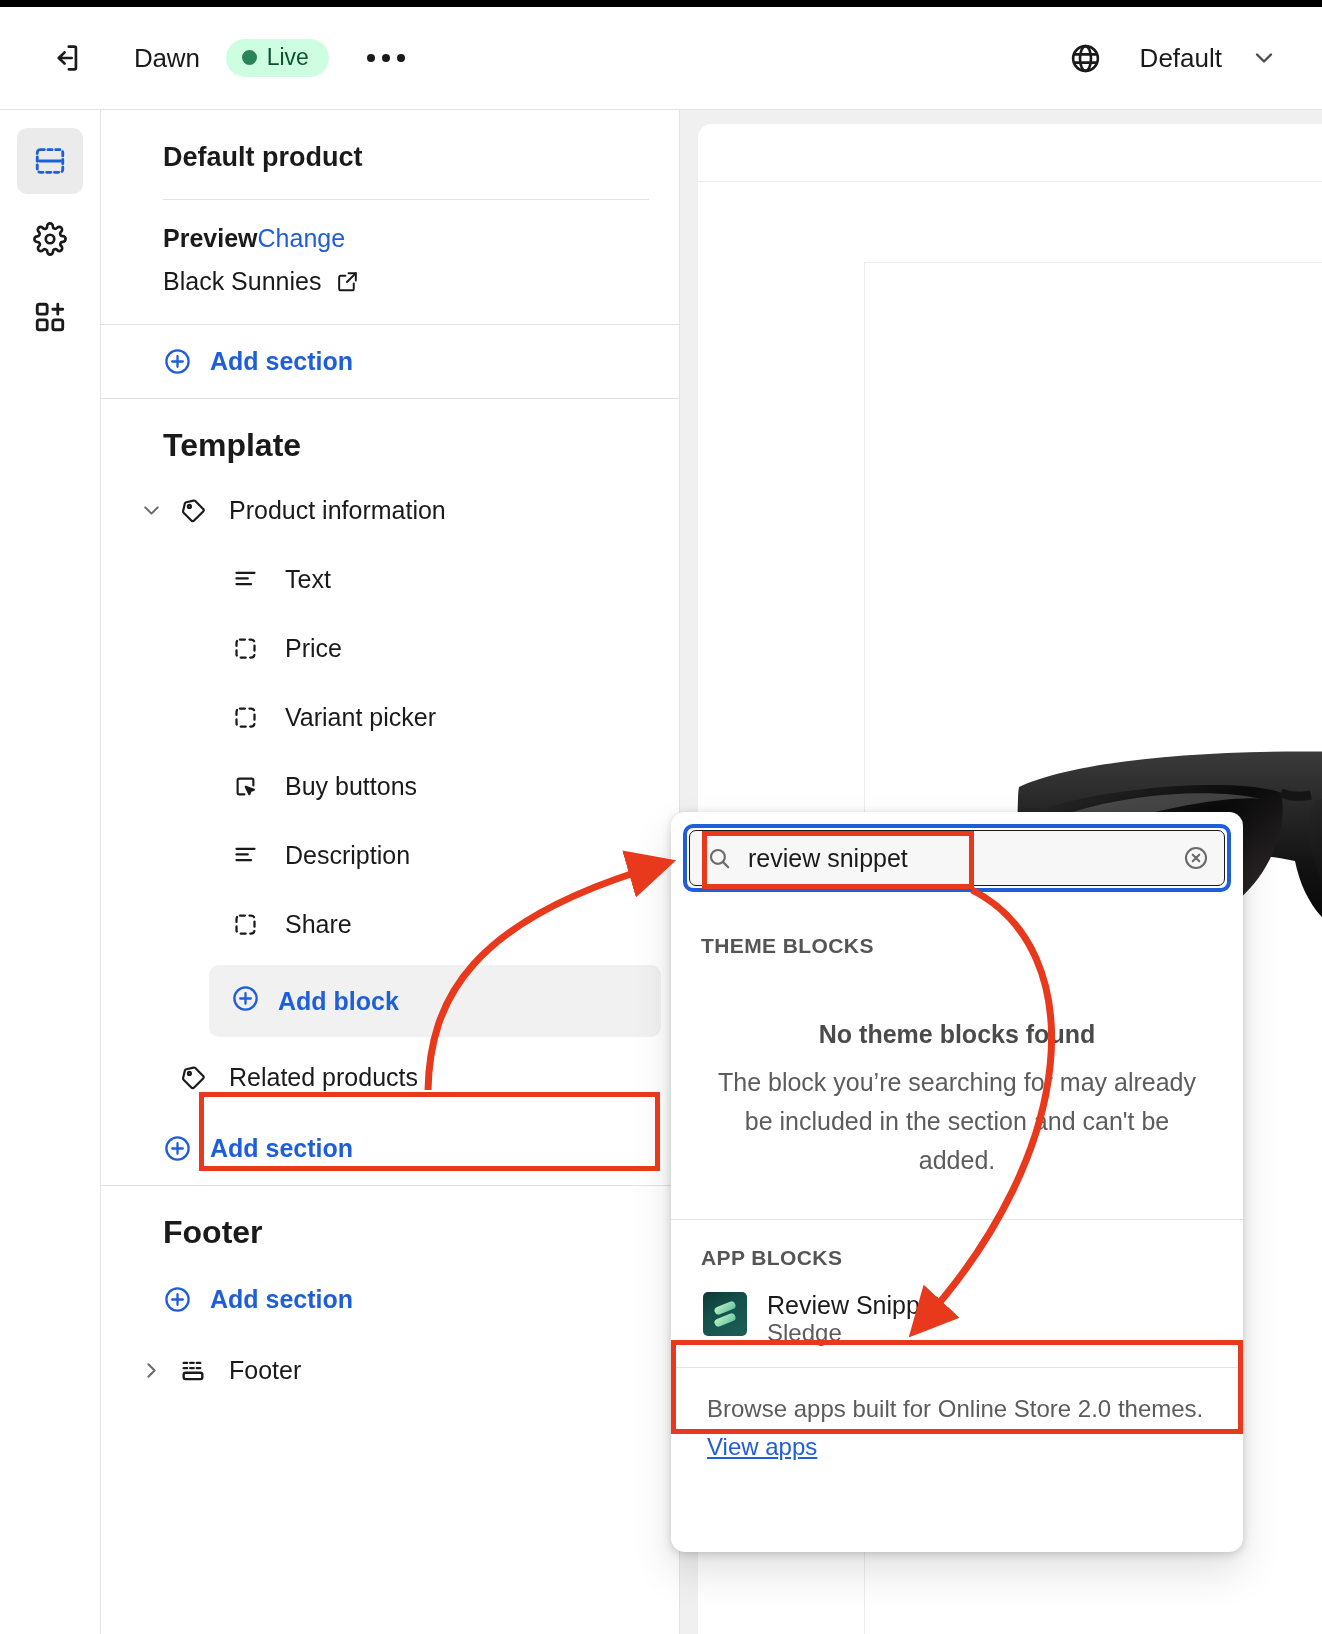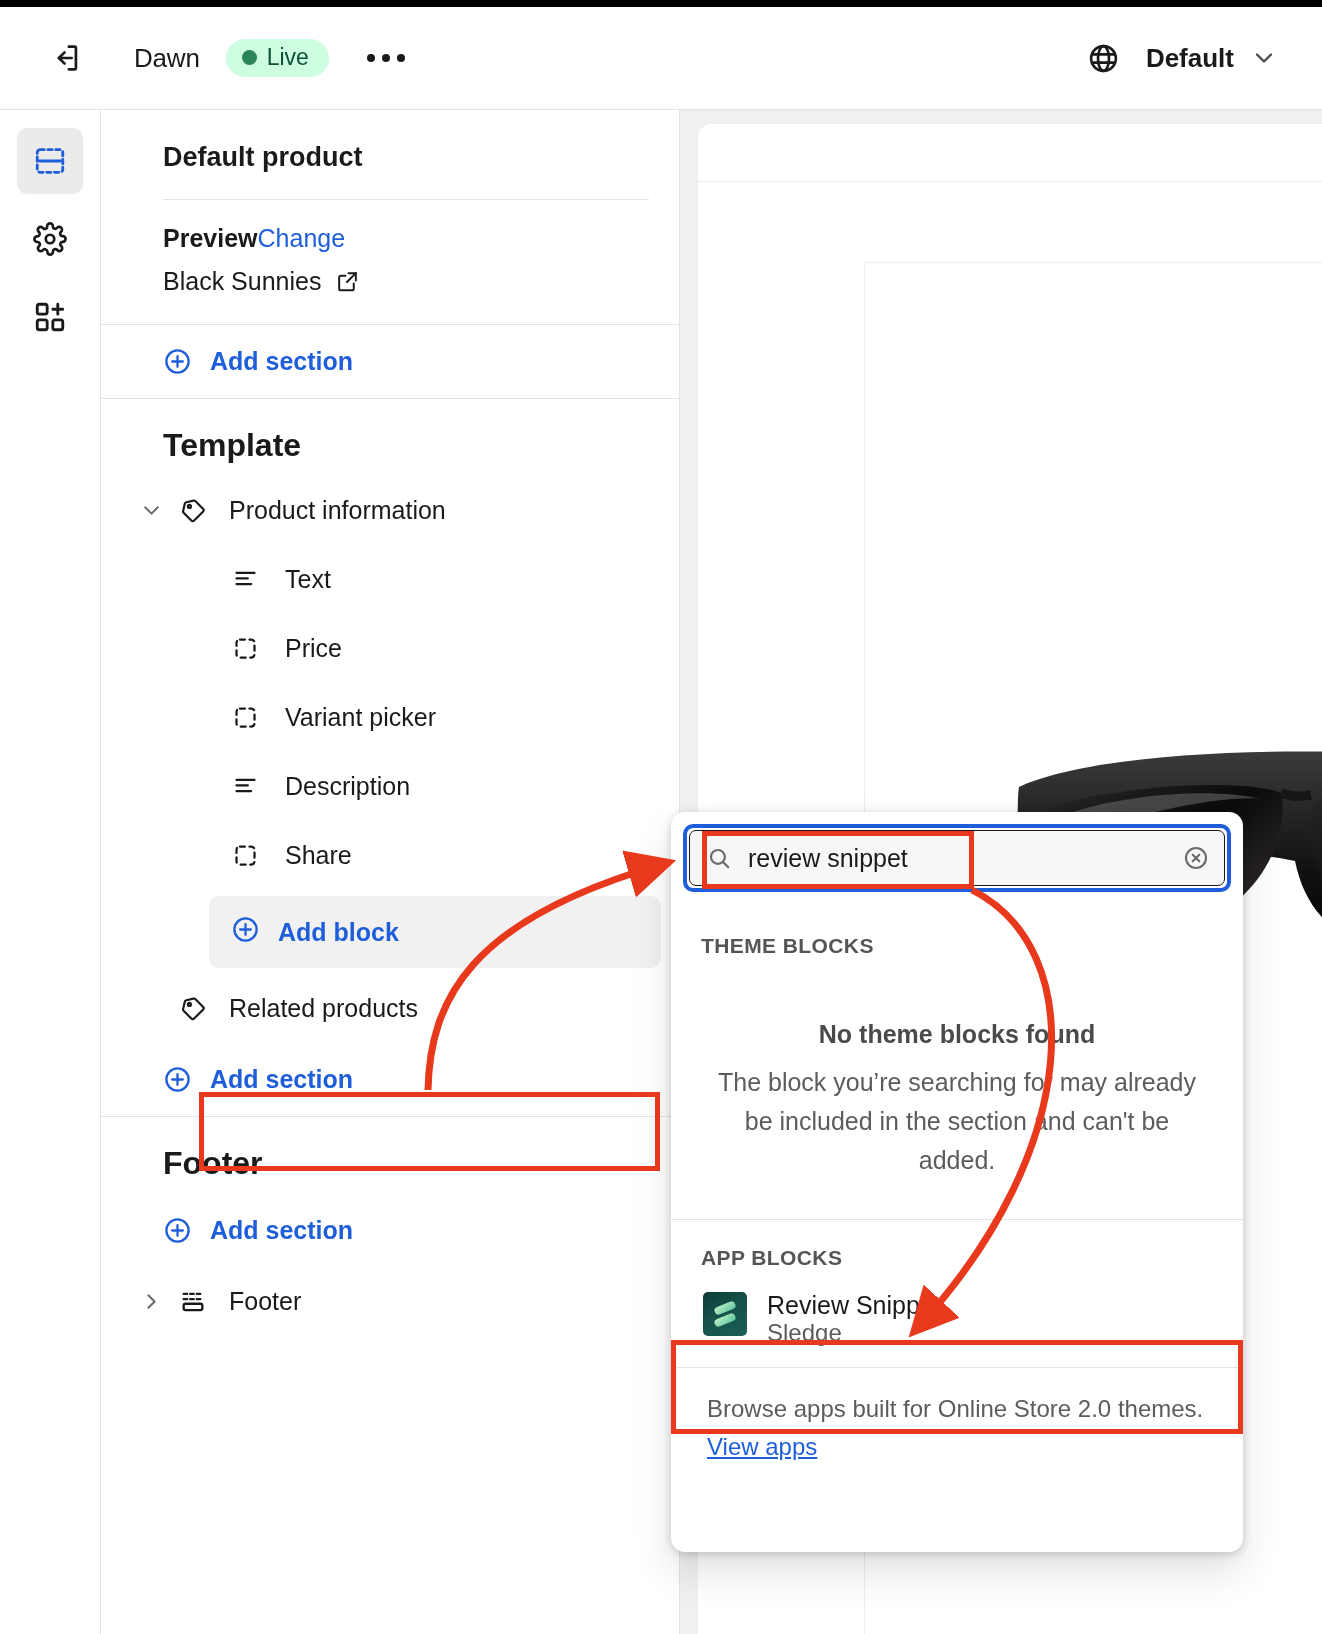--- a/index.html
+++ b/index.html
@@ -41,21 +41,21 @@
     display: flex; align-items: center; gap: 10px;
     line-height: 1;
   }
   .live-dot { width: 15px; height: 15px; border-radius: 50%; background: #29845a; display:inline-block; }
   .more-btn {
     margin-left: 30px; width: 54px; height: 44px;
     display:flex; align-items:center; justify-content:center; gap:7px;
   }
   .more-btn i { width: 8px; height: 8px; background: #1a1a1a; border-radius: 50%; display:block; }
   .header-right {
-    margin-left: auto; display: flex; align-items: center; padding-right: 44px; gap: 0; font-weight: bold;
+    margin-left: auto; display: flex; align-items: center; padding-right: 44px; gap: 12px;
   }
   .globe-icon { width: 40px; height: 40px; display:flex; align-items:center; justify-content:center; color:#1a1a1a; }
   .locale-label { font-size: 26px; color: #1a1a1a; margin-left: 22px; }
   .chev-down { margin-left: 16px; display:flex; align-items:center; color:#4a4a4a; }
 
   
   .rail {
     position: absolute; top: 110px; left: 0; width: 101px; height: 1524px;
     background: #ffffff;
     border-right: 1px solid #e3e3e3;
@@ -361,20 +361,29 @@
       </span>
       <span class="tlabel">Price</span>
     </div>
     <div class="tree-row child">
       <span class="ticon">
         <svg width="27" height="27" viewBox="0 0 24 24" fill="none" stroke="currentColor" stroke-width="2" stroke-linecap="round">
             <rect x="4" y="4" width="16" height="16" rx="3" stroke-dasharray="4.5 4"></rect>
           </svg>
       </span>
       <span class="tlabel">Variant picker</span>
+    </div>
+    <div class="tree-row child">
+      <span class="ticon">
+        <svg width="27" height="27" viewBox="0 0 24 24" fill="none" stroke="currentColor" stroke-width="1.9" stroke-linecap="round" stroke-linejoin="round">
+          <path d="M19 11V6.5A1.5 1.5 0 0 0 17.5 5h-11A1.5 1.5 0 0 0 5 6.5v11A1.5 1.5 0 0 0 6.5 19H11"></path>
+          <path d="M12.2 12.2l7.3 2.6-3 1.1-1.1 3z" fill="currentColor"></path>
+        </svg>
+      </span>
+      <span class="tlabel">Buy buttons</span>
     </div>
     <div class="tree-row child">
       <span class="ticon">
         <svg width="27" height="27" viewBox="0 0 24 24" fill="none" stroke="currentColor" stroke-width="2" stroke-linecap="round">
             <path d="M4 6h16M4 11h10M4 16h13"></path>
           </svg>
       </span>
       <span class="tlabel">Description</span>
     </div>
     <div class="tree-row child">

